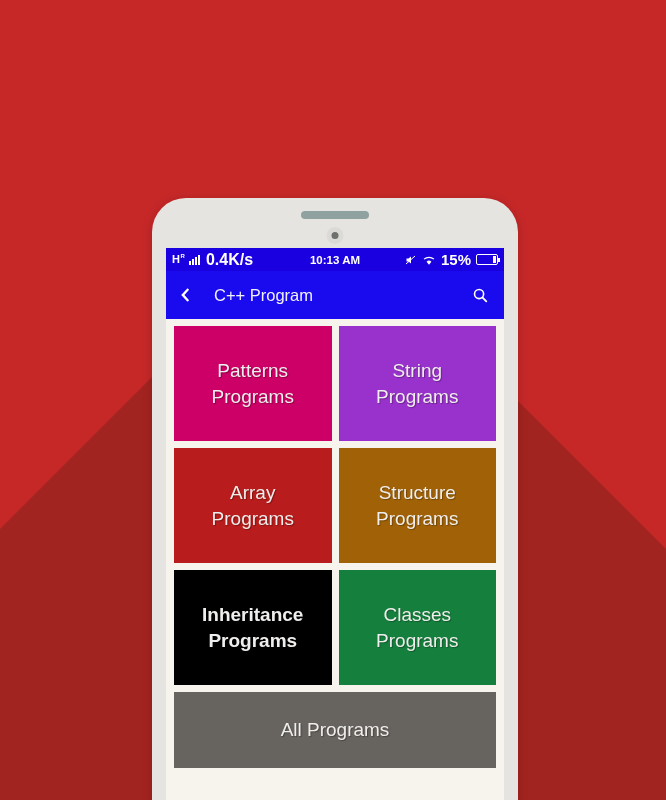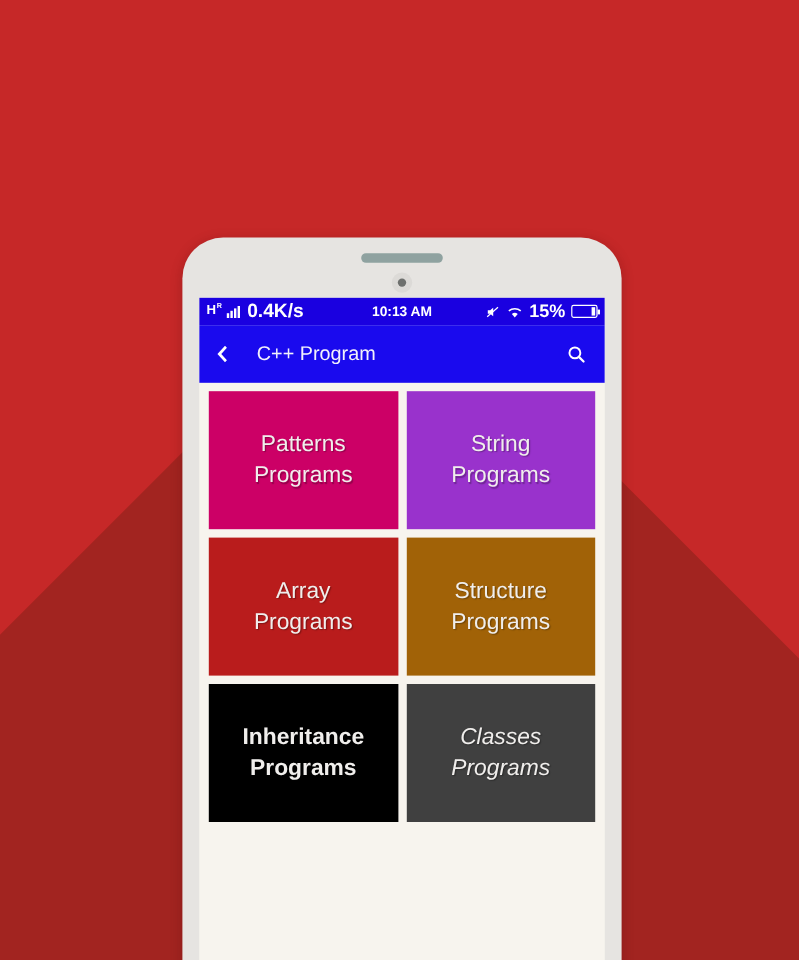--- a/index.html
+++ b/index.html
@@ -325,24 +325,29 @@
           </span>
         </div>
 
         <div class="tile" style="background: #000000; font-weight: bold;">
           <span class="tile-label">
             <span>Inheritance</span>
             <span>Programs</span>
           </span>
         </div>
 
-        <div class="tile" style="background: #404040; font-style: italic;">
+        <div class="tile" style="background: #15803d;">
           <span class="tile-label">
             <span>Classes</span>
             <span>Programs</span>
           </span>
         </div>
 
+        <div class="tile wide" style="background: rgb(103, 100, 95);">
+          <span class="tile-label">
+            <span>All Programs</span>
+          </span>
+        </div>
 
       </div>
     </div>
   </div>
 </div>
 
 </body></html>

